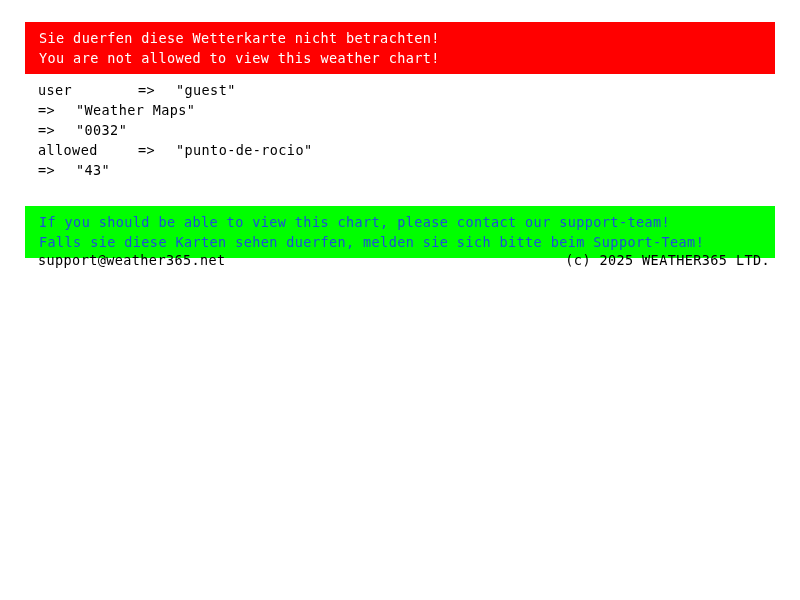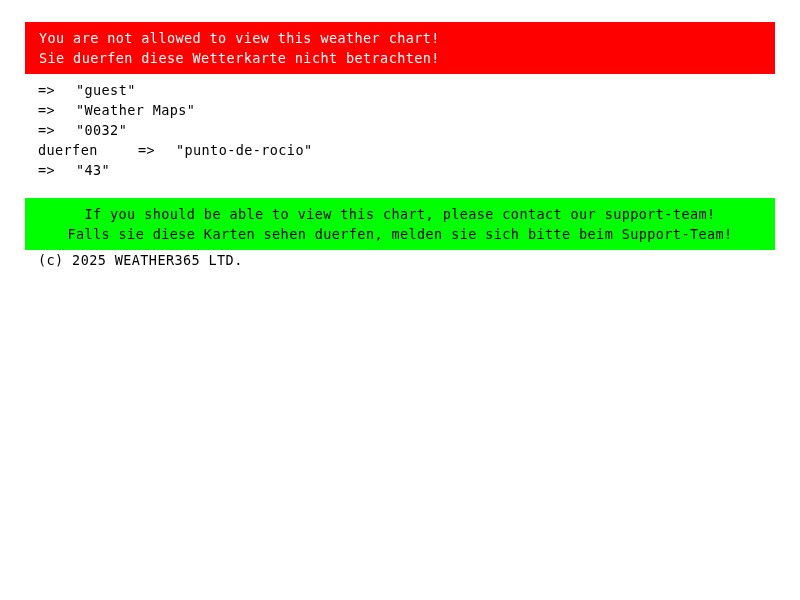--- a/index.html
+++ b/index.html
@@ -29,24 +29,23 @@
     line-height: 20px;
     font-size: 13.5px;
     letter-spacing: 0.4px;
   }
   .banner-error {
     top: 22px;
     background: #ff0000;
     color: #ffffff;
   }
   .banner-ok {
-    top: 198px;
+    top: 206px;
     background: #00ff00;
-    color: #000000;
-    text-align: center;
+    color: #1d4ed8;
   }
   .banner-line {
     white-space: pre;
   }
   .params {
     position: absolute;
     left: 38px;
     top: 80px;
     width: 720px;
   }
@@ -79,50 +78,52 @@
     line-height: 20px;
     white-space: pre;
   }
 </style>
 </head>
 <body>
 
 <div class="page">
 
   <div class="banner banner-error">
+    <div class="banner-line">Sie duerfen diese Wetterkarte nicht betrachten!</div>
     <div class="banner-line">You are not allowed to view this weather chart!</div>
-    <div class="banner-line">Sie duerfen diese Wetterkarte nicht betrachten!</div>
   </div>
 
   <div class="params">
     <div class="param-row">
+      <span class="param-key">user</span>
       <span class="param-arrow">=&gt;</span>
       <span class="param-val">"guest"</span>
     </div>
     <div class="param-row">
       <span class="param-arrow">=&gt;</span>
       <span class="param-val">"Weather Maps"</span>
     </div>
     <div class="param-row">
       <span class="param-arrow">=&gt;</span>
       <span class="param-val">"0032"</span>
     </div>
     <div class="param-row">
-      <span class="param-key">duerfen</span>
+      <span class="param-key">allowed</span>
       <span class="param-arrow">=&gt;</span>
       <span class="param-val">"punto-de-rocio"</span>
     </div>
     <div class="param-row">
       <span class="param-arrow">=&gt;</span>
       <span class="param-val">"43"</span>
     </div>
   </div>
 
   <div class="banner banner-ok">
     <div class="banner-line">If you should be able to view this chart, please contact our support-team!</div>
     <div class="banner-line">Falls sie diese Karten sehen duerfen, melden sie sich bitte beim Support-Team!</div>
   </div>
 
   <div class="footer">
+    <span>support@weather365.net</span>
     <span>(c) 2025 WEATHER365 LTD.</span>
   </div>
 
 </div>
 
 </body></html>

